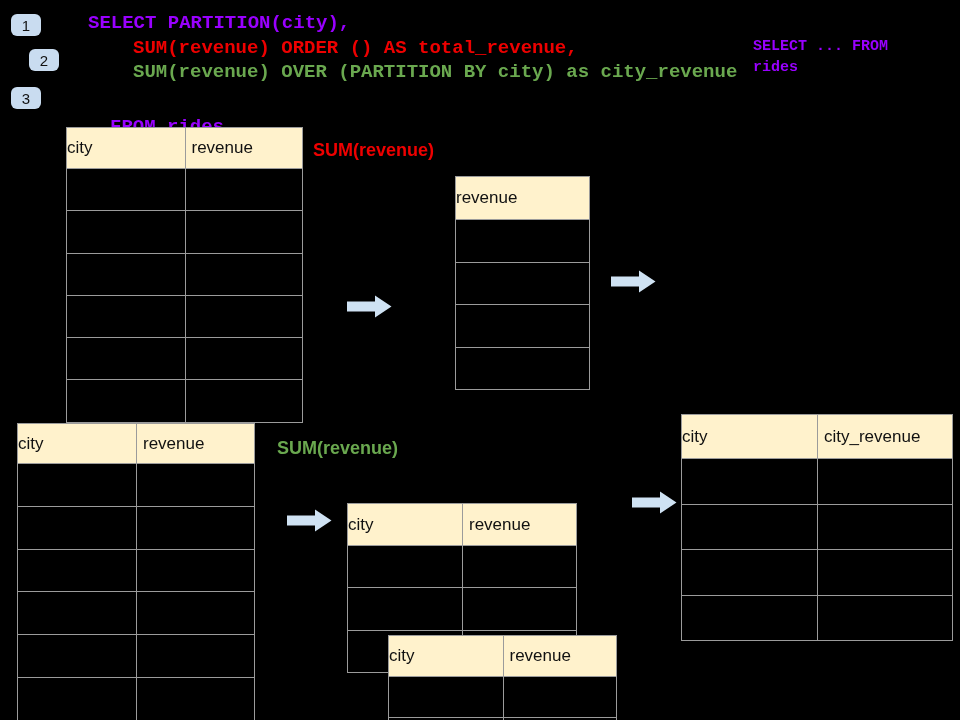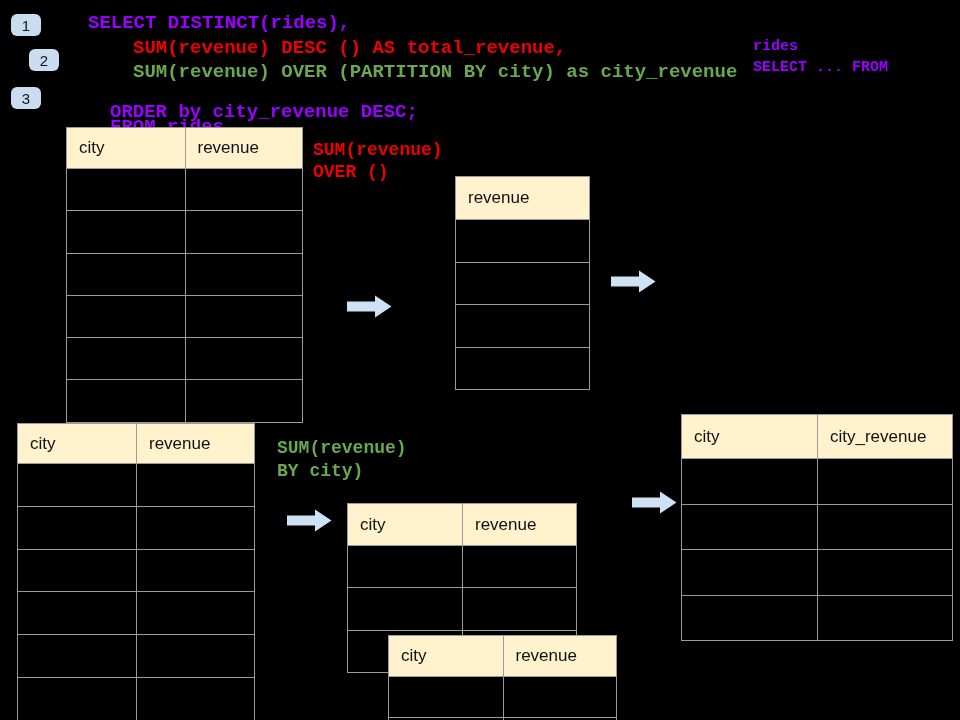--- a/index.html
+++ b/index.html
@@ -24,58 +24,57 @@
   .c-purple { color:#9900ff; }
   .c-red    { color:#ee0000; }
   .c-green  { color:#6aa84f; }
   .sidenote {
     position:absolute; left:753px; top:36px; white-space:pre;
     font-family:"Liberation Mono", monospace; font-weight:bold;
     font-size:15px; line-height:21px; color:#9900ff;
   }
   .anno {
     position:absolute; white-space:pre;
-    font-family:Liberation Mono, monospace; font-weight:bold;
+    font-family:Liberation Sans, sans-serif; font-weight:bold;
   }
   .anno-total { left:313px; top:139px; font-size:18px; line-height:22px; color:#ee0000; }
   .anno-part  { left:277px; top:437px; font-size:18px; line-height:23px; color:#6aa84f; }
   
   .tbl { position:absolute; background:#000; border:1px solid #9b9b9b; box-sizing:border-box; }
   .thead { background:#fff2cc; display:flex; align-items:center; }
-  .th { flex:1; padding-left:12px; color:#111; font-size:17px; font-family:"Liberation Sans", sans-serif; }
+  .th { flex:1; color:#111; font-size:17px; font-family:"Liberation Sans", sans-serif; }
   .tbody .trow { border-top:1px solid #9b9b9b; }
   .vline { position:absolute; top:0; bottom:0; left:50%; width:1px; background:#9b9b9b; }
   .arrow { position:absolute; width:45px; height:23px; }
 </style>
 </head>
 <body>
 
 <div id="canvas">
 
   <div class="badge" style="left:11px; top:14px;">
       <span>1</span>
     </div>
   <div class="badge" style="left:29px; top:49px;">
       <span>2</span>
     </div>
   <div class="badge" style="left:11px; top:87px;">
       <span>3</span>
     </div>
 
-  <div class="codeline c-purple" style="left:88px;  top:12px;">SELECT DISTINCT(rides),</div>
-  <div class="codeline c-red" style="left:133px; top:37px;">SUM(revenue) DESC () AS total_revenue,</div>
+  <div class="codeline c-purple" style="left:88px;  top:12px;">SELECT PARTITION(city),</div>
+  <div class="codeline c-red" style="left:133px; top:37px;">SUM(revenue) ORDER () AS total_revenue,</div>
   <div class="codeline c-green" style="left:133px; top:61px;">SUM(revenue) OVER (PARTITION BY city) as city_revenue</div>
   <div class="codeline c-purple" style="left:110px; top:80px;margin-top:36px;">FROM rides</div>
-  <div class="codeline c-purple" style="left:110px; top:101px;">ORDER by city_revenue DESC;</div>
 
-  <div class="sidenote"><div>rides</div><div>SELECT ... FROM</div></div>
+  <div class="sidenote"><div>SELECT ... FROM</div><div>rides</div></div>
 
-  <div class="anno anno-total"><div>SUM(revenue)</div><div>OVER ()</div></div>
+  <div class="anno anno-total"><div>SUM(revenue)</div></div>
 
-  <div class="anno anno-part"><div>SUM(revenue)</div><div>BY city)</div></div>
+  <div class="anno anno-part"><div>SUM(revenue)</div></div>
 
   <div class="tbl" style="left:66px; top:127px; width:237px;">
     <div class="thead" style="height:40px;">
       <div class="th">city</div>
       <div class="th" style="padding-left:14px;">revenue</div>
     </div>
     <div class="tbody">
         <div class="trow" style="height: 41.3px;"></div>
         <div class="trow" style="height: 41.3px;"></div>
         <div class="trow" style="height: 41.3px;"></div>

